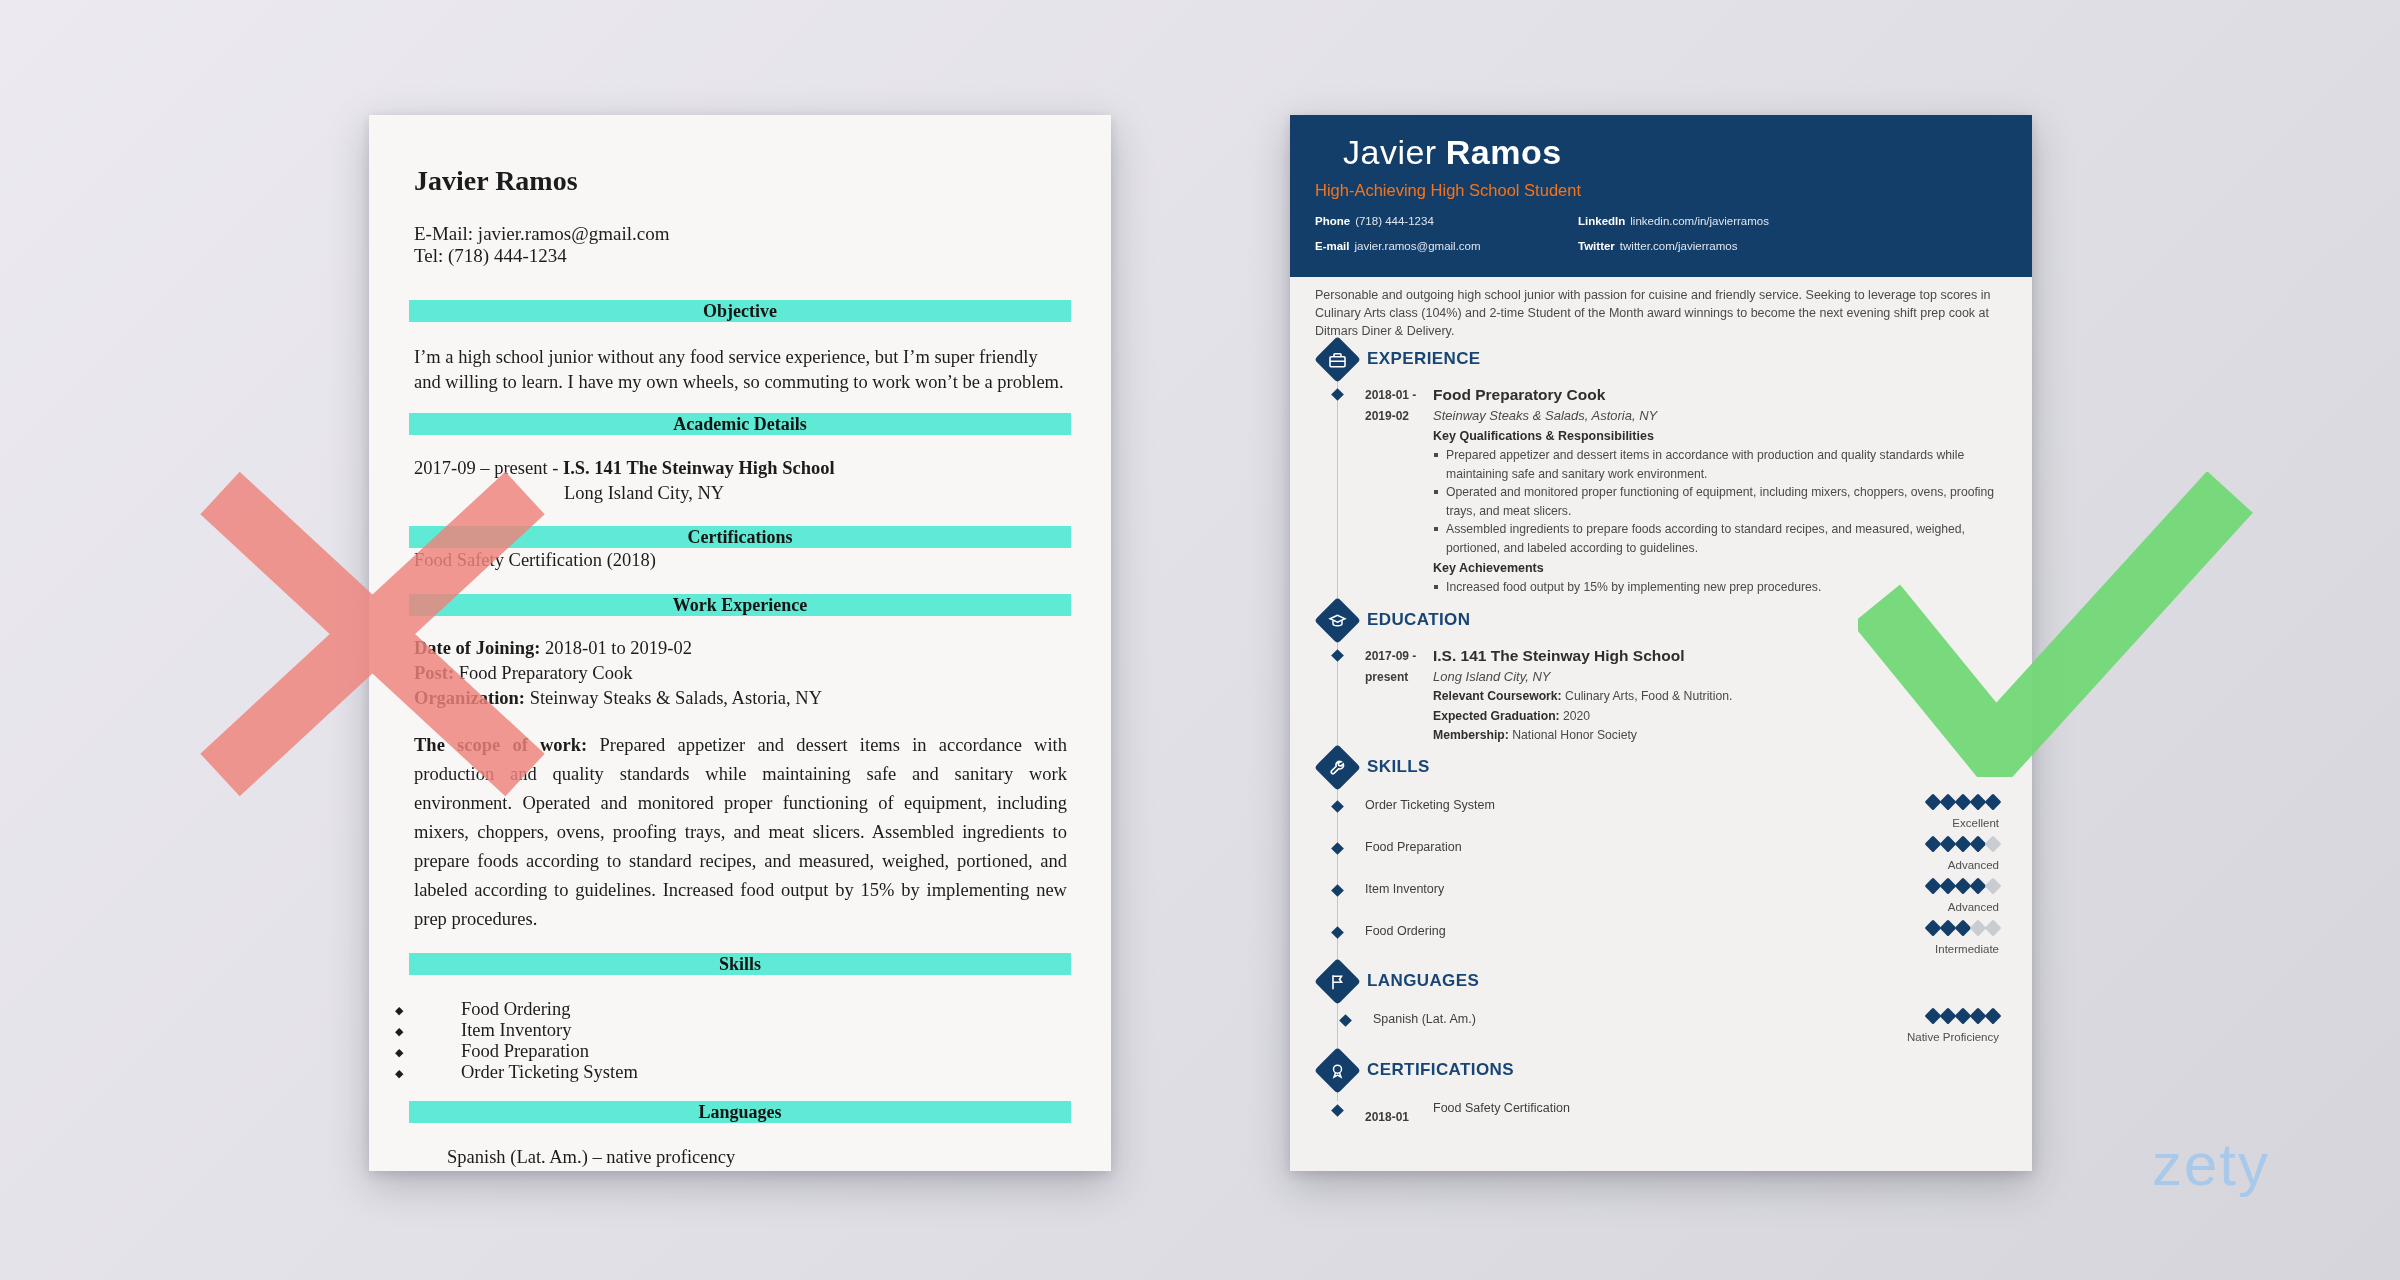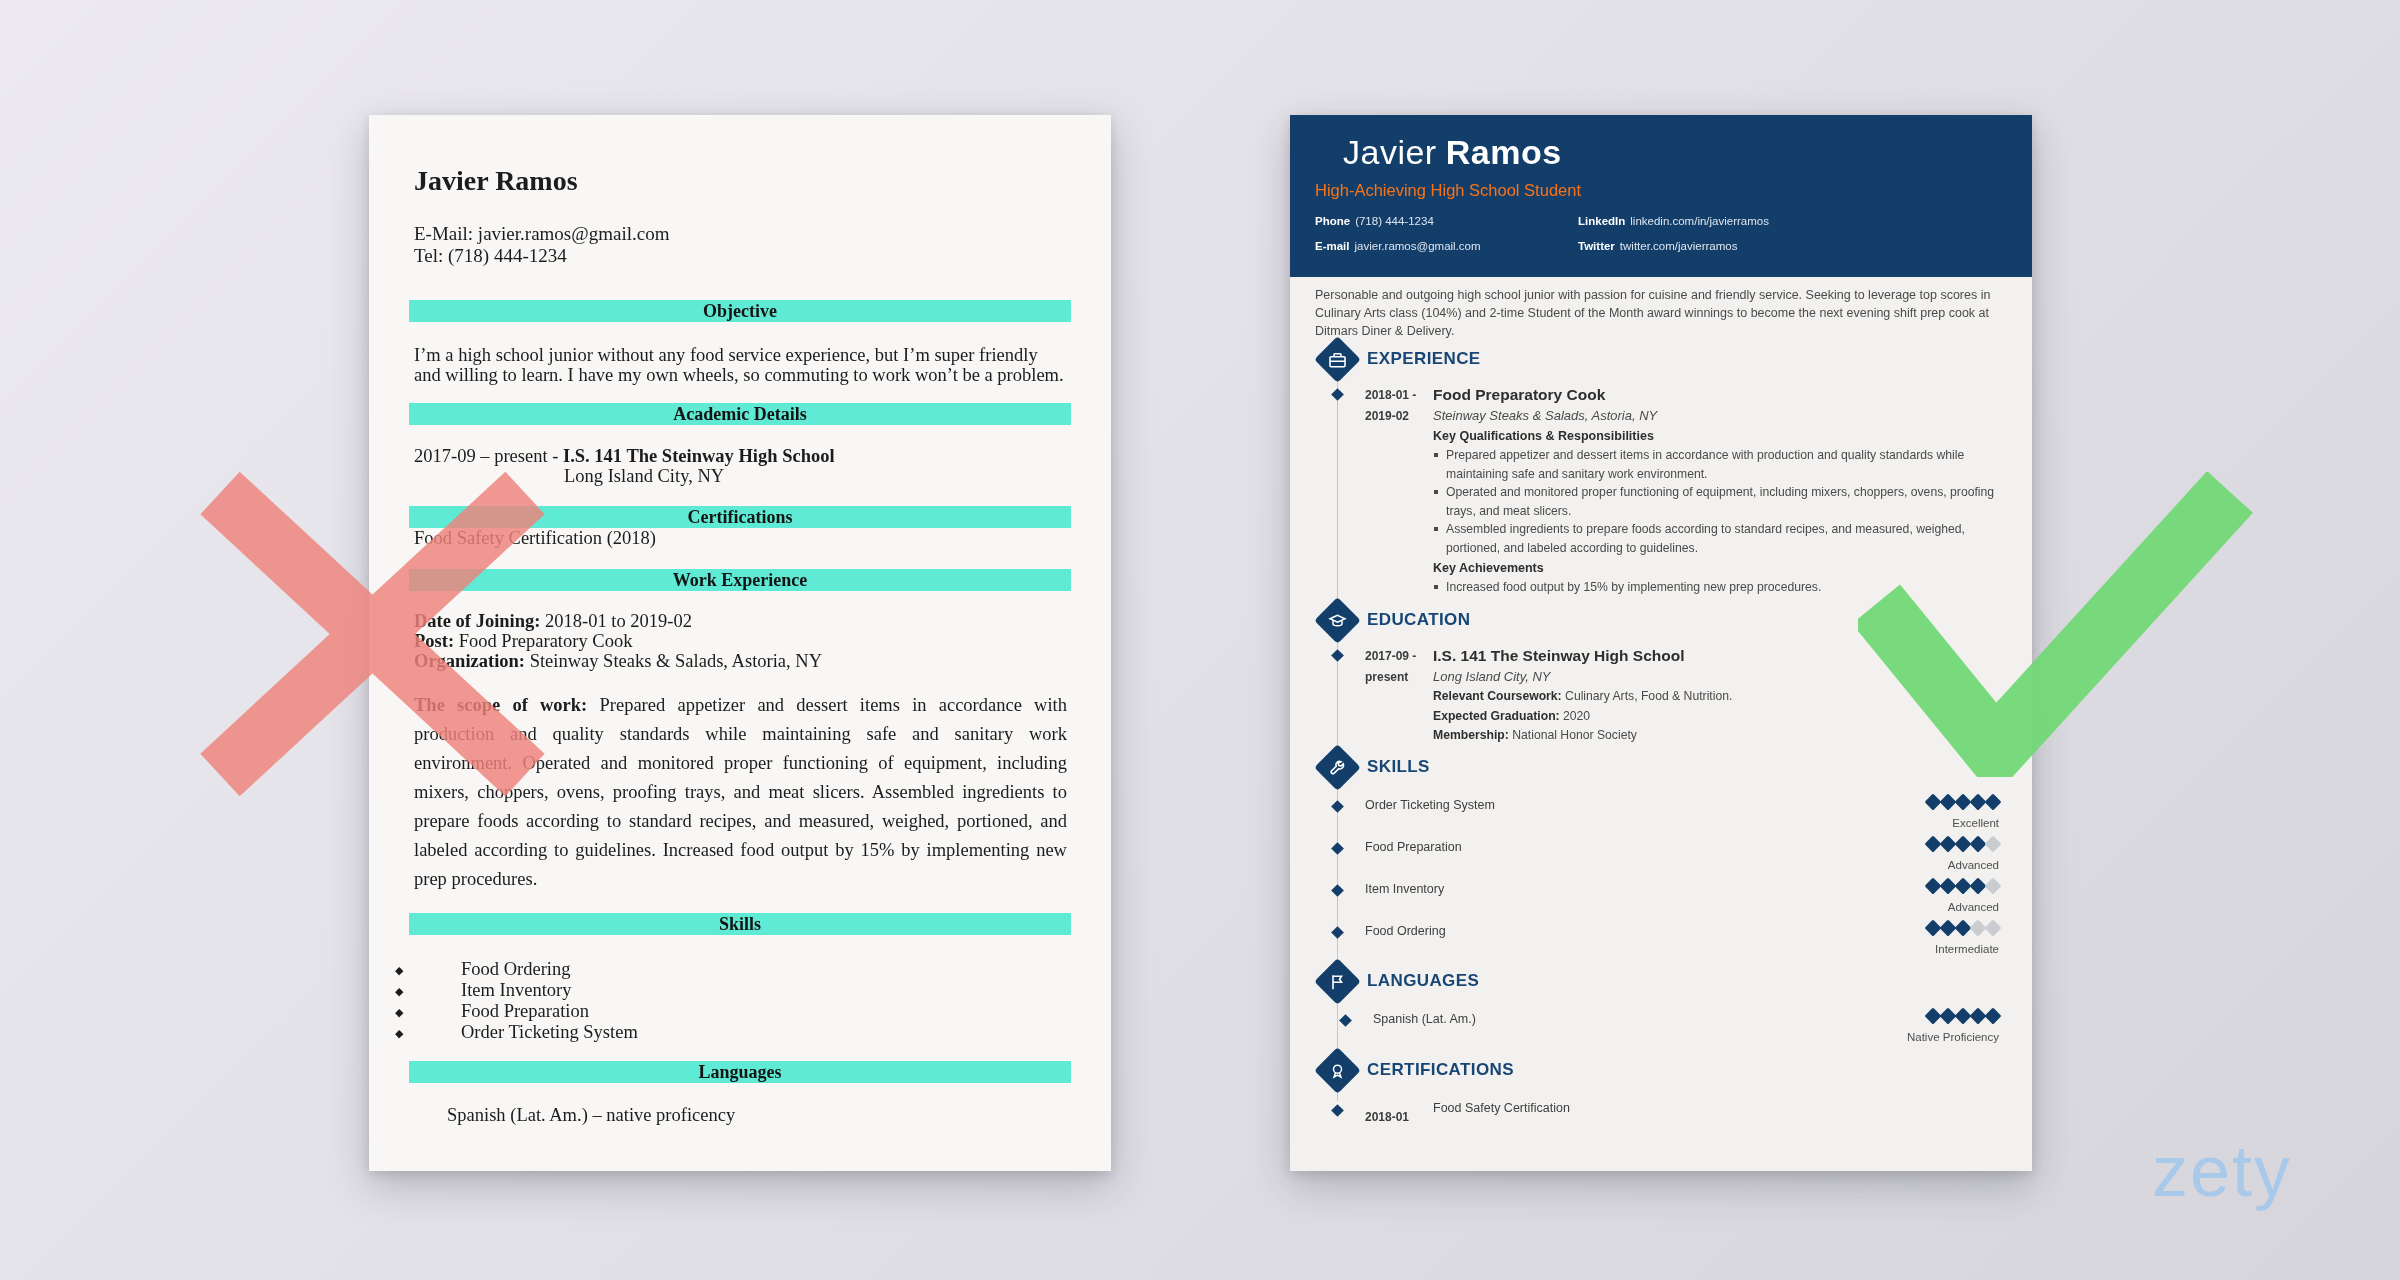--- a/index.html
+++ b/index.html
@@ -12,21 +12,21 @@
   .page{position:absolute;top:115px;width:742px;height:1056px;
     box-shadow:0 14px 38px rgba(40,40,60,.25),0 3px 10px rgba(40,40,60,.14);}
   
   .bad{left:369px;background:#f8f7f6;font-family:"Liberation Serif",serif;color:#1c1c1c;
     padding:50px 44px 0 45px;box-sizing:border-box;}
   .bad .name{font-size:28px;font-weight:bold;line-height:32px;}
   .bad .contact{margin-top:26px;font-size:19px;line-height:22px;}
   .bad .bar{background:#5eead4;height:22px;margin:0 -4px 0 -5px;text-align:center;
     font-size:18px;font-weight:bold;line-height:22px;color:#141414;}
   .bad .bar.b-obj{margin-top:33px;}
-  .bad .txt{font-size:18.5px;line-height:20px;}
+  .bad .txt{font-size:18.5px;line-height:25px;}
   .bad .objective-text{margin-top:23px;}
   .bad .bar.b-acad{margin-top:18px;}
   .bad .academic{margin-top:21px;}
   .bad .academic .loc{padding-left:150px;}
   .bad .bar.b-cert{margin-top:20px;}
   .bad .cert-line{}
   .bad .bar.b-work{margin-top:21px;}
   .bad .work-lines{margin-top:20px;}
   .bad .scope{margin-top:20px;text-align:justify;line-height:29px;}
   .bad .bar.b-skill{margin-top:19px;}
@@ -71,21 +71,21 @@
   .good .skname{position:absolute;left:75px;top:4px;font-size:12.5px;color:#3e3e3e;}
   .good .skrate{position:absolute;right:33px;top:0;text-align:right;}
   .good .diam{display:inline-block;width:12px;height:12px;margin-left:3px;transform:rotate(45deg);border-radius:1.5px;}
   .good .diam.f{background:#133e6a;}
   .good .diam.e{background:#c9ccd1;}
   .good .sklevel{margin-top:5px;font-size:11.5px;color:#4f4f4f;}
   .good .certrow{position:relative;height:24px;}
   .good .certname{position:absolute;left:143px;top:1px;font-size:12.5px;color:#3e3e3e;}
   
   .mark{position:absolute;pointer-events:none;}
-  .watermark{position:absolute;left:2152px;top:1130px;font-size:72px;font-weight:300;
+  .watermark{position:absolute;left:2152px;top:1130px;font-size:60px;font-weight:300;
     letter-spacing:2px;color:#a9c9ea;font-family:"Liberation Sans",sans-serif;}
 </style>
 </head>
 <body>
 
 <div class="page bad">
   <div class="name">Javier Ramos</div>
   <div class="contact">
     <div>E-Mail: javier.ramos@gmail.com</div>
     <div>Tel: (718) 444-1234</div>

